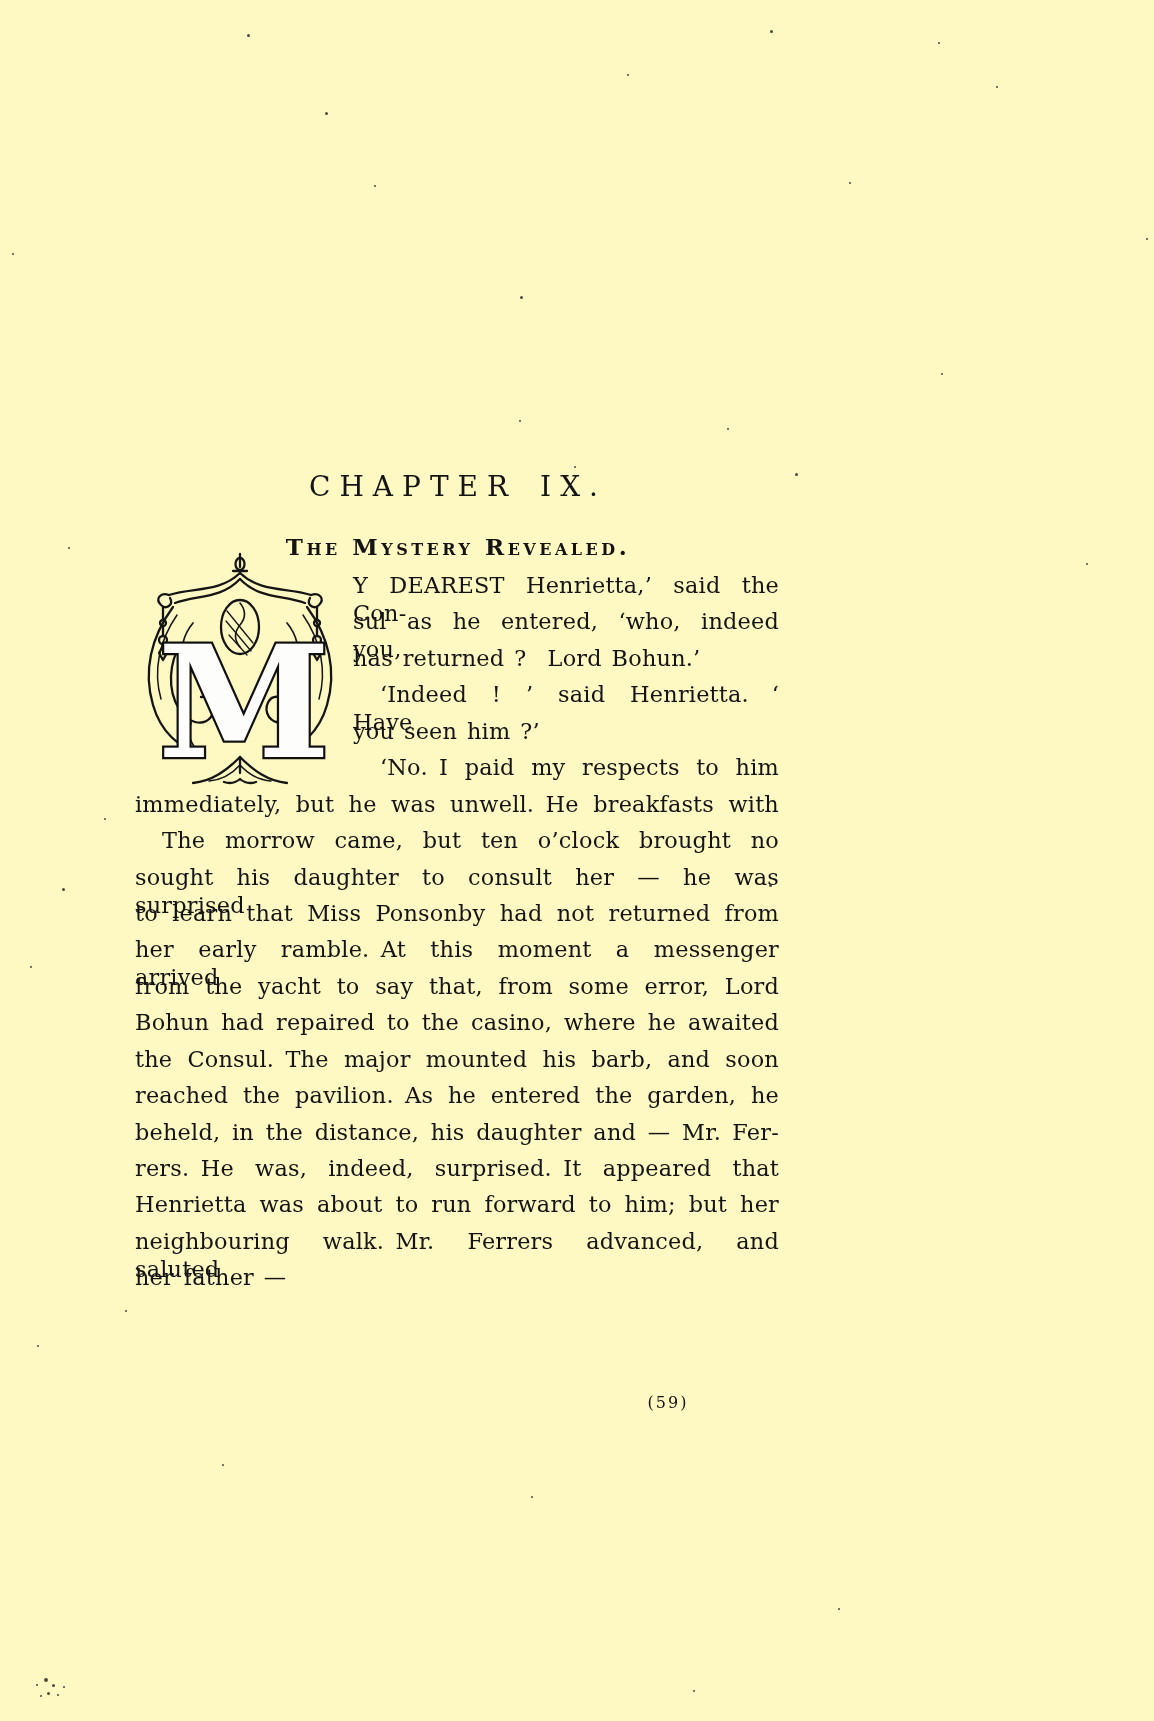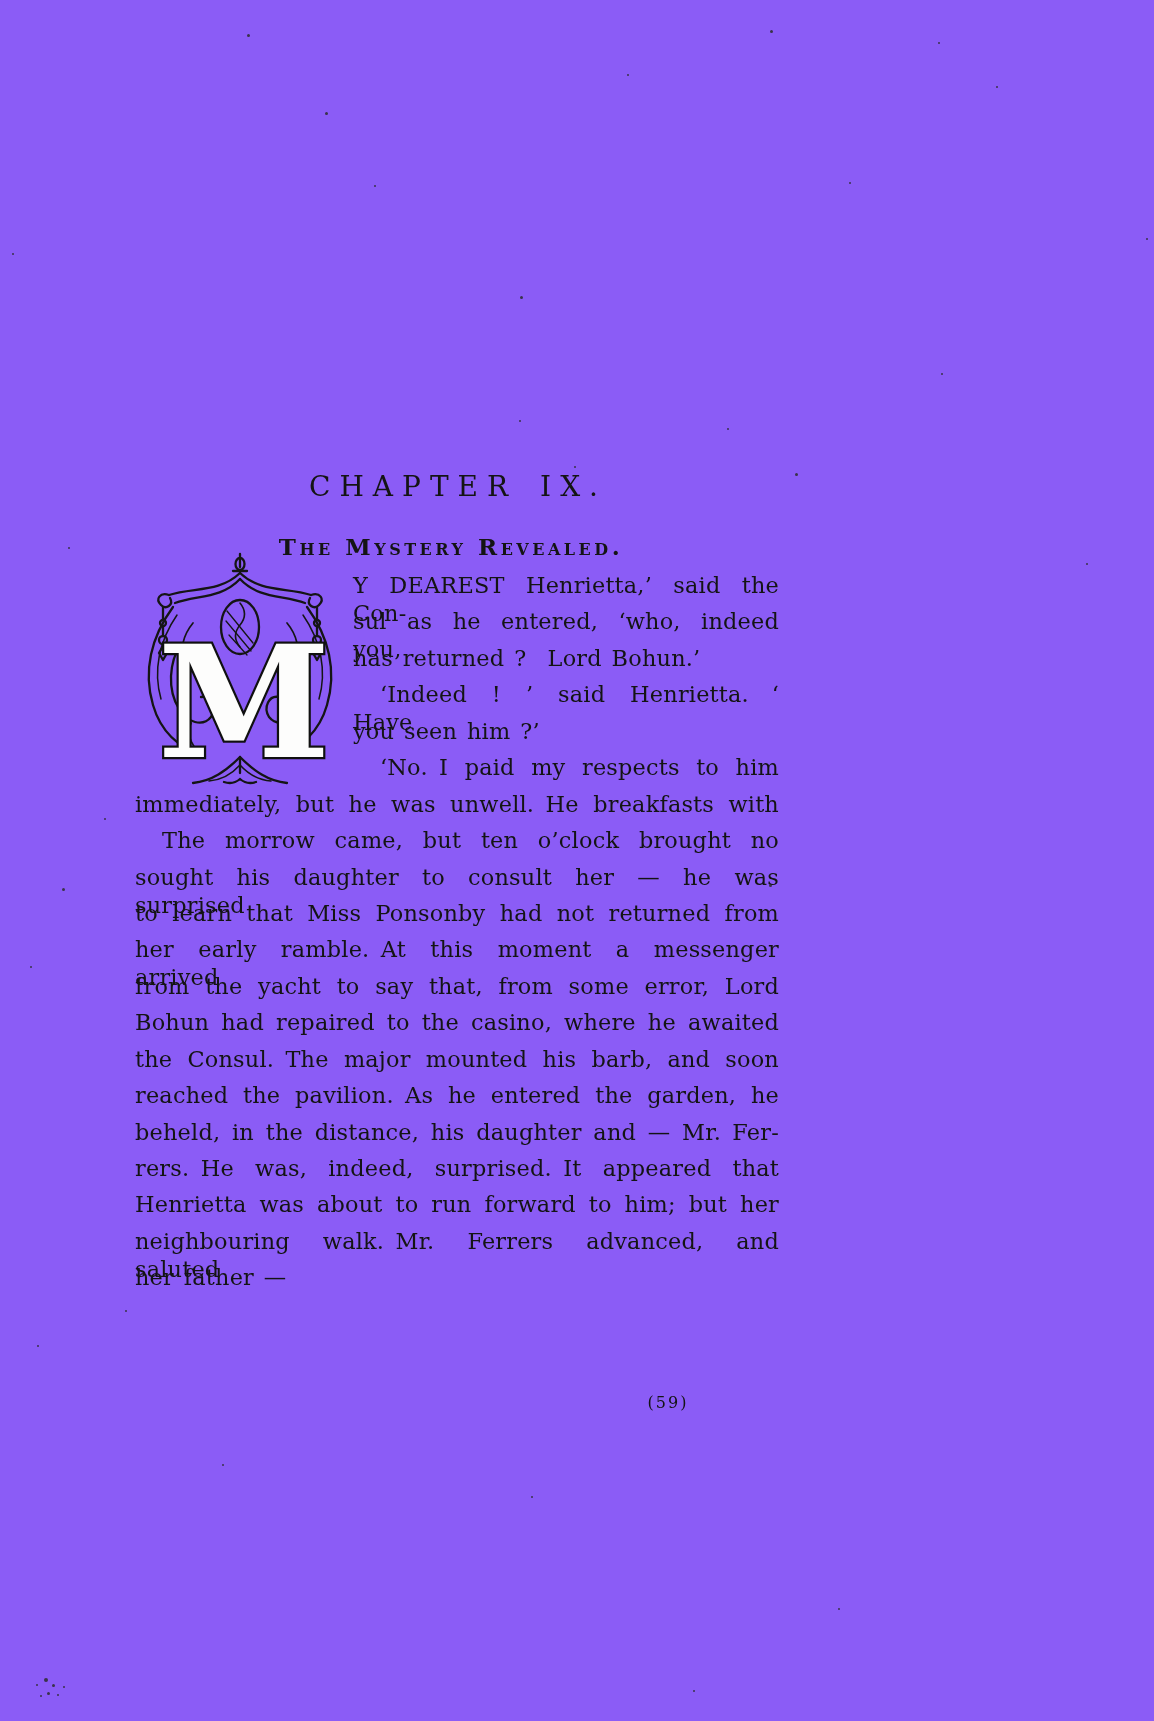--- a/index.html
+++ b/index.html
@@ -1,27 +1,27 @@
 <!DOCTYPE html>
 <html><head>
 <meta charset="utf-8">
 <style>
   html,body{margin:0;padding:0;background:#e8e8e6;}
   .page{
-    position:relative;width:1154px;height:1721px;background:#8b5cf6;
+    position:relative;width:1154px;height:1721px;background:#fef9c3;
     color:#141414;font-family:"DejaVu Serif","Liberation Serif",serif;
     overflow:hidden;
   }
   .chapter{
     position:absolute;left:135px;top:470px;width:646px;margin:0;
     text-align:center;font-size:28px;font-weight:normal;
     letter-spacing:9px;white-space:nowrap;
   }
   .section{
-    position:absolute;left:128px;top:533px;width:646px;margin:0;
+    position:absolute;left:135px;top:533px;width:646px;margin:0;
     text-align:center;font-size:23px;font-weight:bold;
     font-variant:small-caps;letter-spacing:3.5px;white-space:nowrap;
   }
   .dropcap{position:absolute;left:133px;top:551px;width:214px;height:246px;}
   .textblock{position:absolute;left:135px;top:571px;width:644px;font-size:22.4px;}
   .line{line-height:28px;height:36.45px;letter-spacing:0.2px;word-spacing:2.5px;}
   .line.justify{text-align:justify;text-align-last:justify;}
   .line.left{white-space:nowrap;}
   .line.beside{margin-left:218px;}
   .line.indent{text-indent:27px;}

